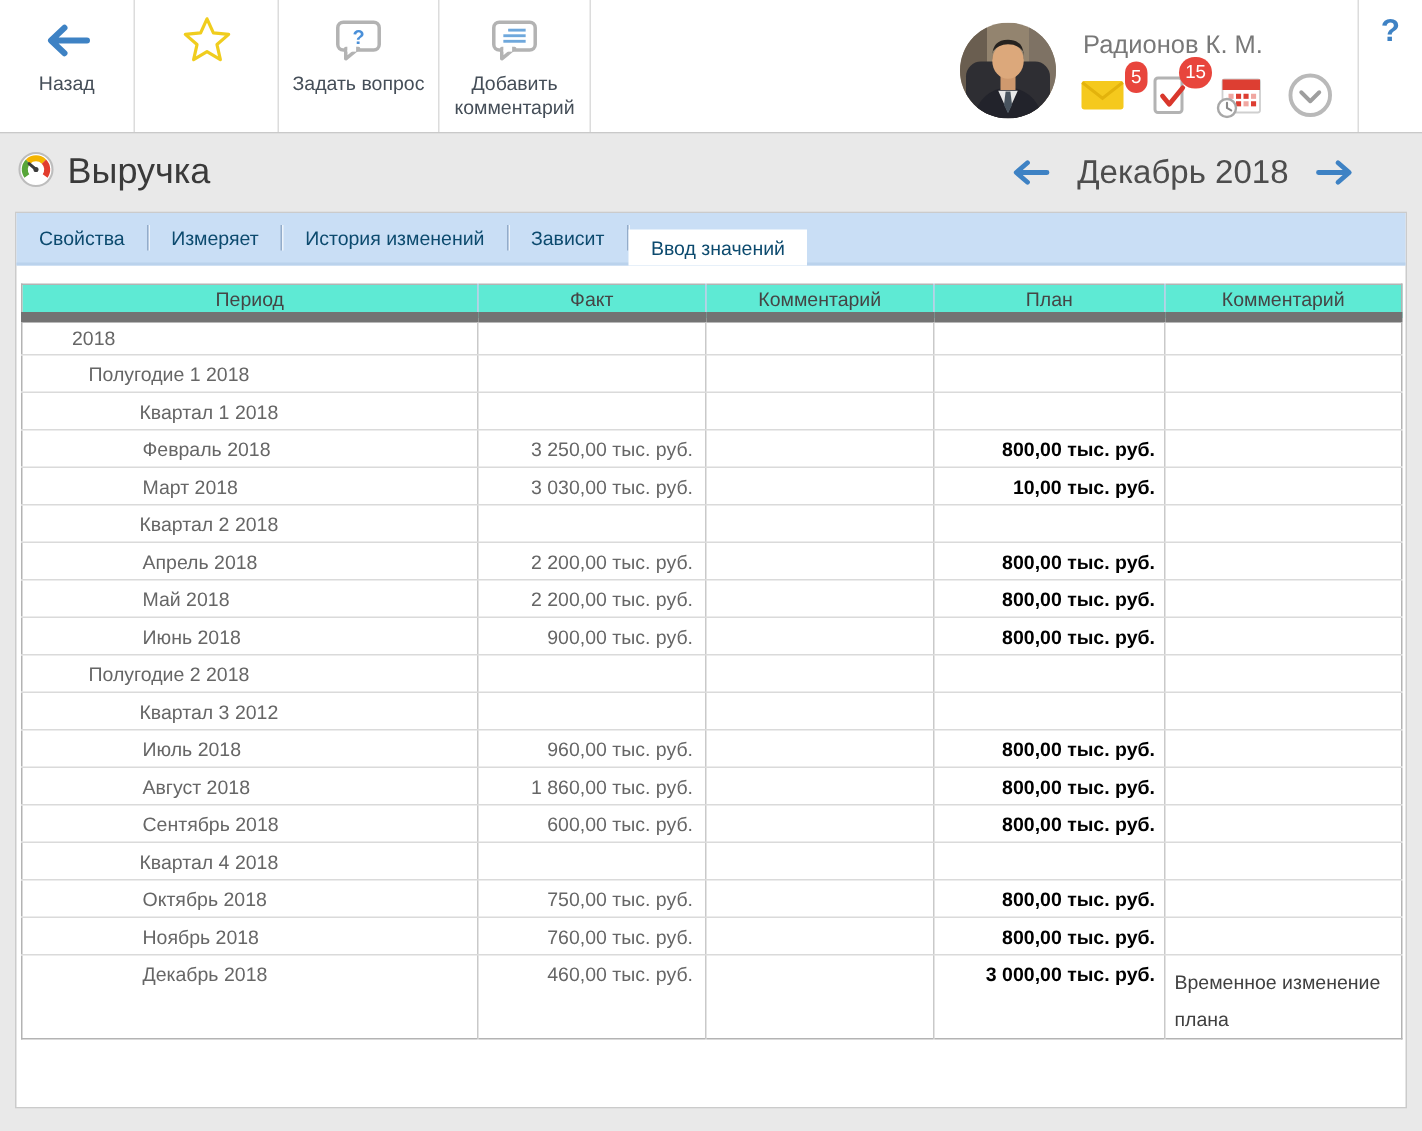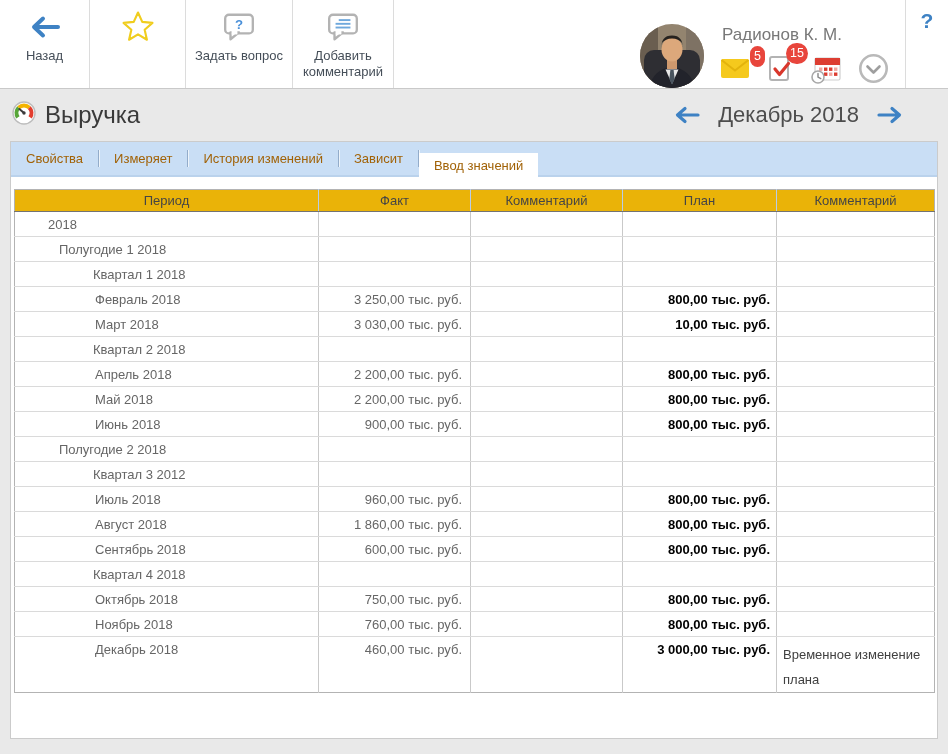--- a/index.html
+++ b/index.html
@@ -21,21 +21,21 @@
     display:flex; flex-direction:column; align-items:center;
     padding-top:9px; border-right:1px solid #dcdcdc; cursor:pointer;
   }
   .w-back{width:90px} .w-fav{width:96px} .w-ask{width:107px} .w-com{width:101px}
   .tb-icon { height:36px; display:flex; align-items:center; justify-content:center; }
   .tb-label {
     font-size:13px; color:#454e58; text-align:center; line-height:16px; margin-top:3px;
   }
   .tb-spacer { flex:1; }
 
-  .user-area { display:flex; align-items:flex-end; padding-top:5px; gap:16px; }
+  .user-area { display:flex; align-items:center; padding-top:5px; gap:16px; }
   .avatar { width:64px; height:64px; border-radius:50%; overflow:hidden; cursor:pointer; flex:0 0 auto; }
   .user-col { display:flex; flex-direction:column; }
   .user-name { font-size:17px; color:#787878; margin:11px 2px 8px 2px; }
   .notif-row { display:flex; align-items:center; gap:16px; }
   .notif { position:relative; cursor:pointer; display:flex; }
   .badge {
     position:absolute; top:-11px; right:-14px;
     background:#e8453c; color:#fff; font-size:12.5px;
     min-width:14px; height:21px; line-height:21px;
     border-radius:11px; padding:0 4px; text-align:center;
@@ -59,38 +59,38 @@
   .nav-arrow { cursor:pointer; display:flex; }
 
   
   .panel { border:1px solid #cbcbcb; background:#fff; height:598px; }
   .tabbar {
     display:flex; background:#c9def5; height:35px;
     border-bottom:2px solid #bad2ec; align-items:stretch;
   }
   .tab {
     display:flex; align-items:center; padding:0 15px;
-    font-size:13px; color:#a16207; cursor:pointer; white-space:nowrap;
+    font-size:13px; color:#0c4a6e; cursor:pointer; white-space:nowrap;
   }
   .tab.active { background:#fff; margin-bottom:-2px;margin-top:11px; }
   .tab-sep {
     width:1px; height:17px; background:#93acca;
     box-shadow:1px 0 0 #edf4fb; align-self:center;
   }
   .panel-body { padding:12px 3px 0 3px; }
 
   
   table.value-table {
     border-collapse:collapse; table-layout:fixed;
     width:920px; border:1px solid #b3b3b3;
   }
   th {
-    background:#eab308; height:22px; font-weight:normal;
+    background:#5eead4; height:22px; font-weight:normal;
     font-size:13px; color:#454545;
-    border-right:1px solid #b9cde6; border-bottom:1px solid #737373;
+    border-right:1px solid #b9cde6; border-bottom:7px solid #737373;
   }
   th:last-child { border-right:none; }
   td {
     height:25px; font-size:13px; padding:0;
     border-right:1px solid #c9c9c9; border-bottom:1px solid #dadada;
     vertical-align:middle; overflow:hidden;
   }
   td:last-child { border-right:none; }
   tr:last-child td { border-bottom:none; }
   .cell-period { color:#666; }

